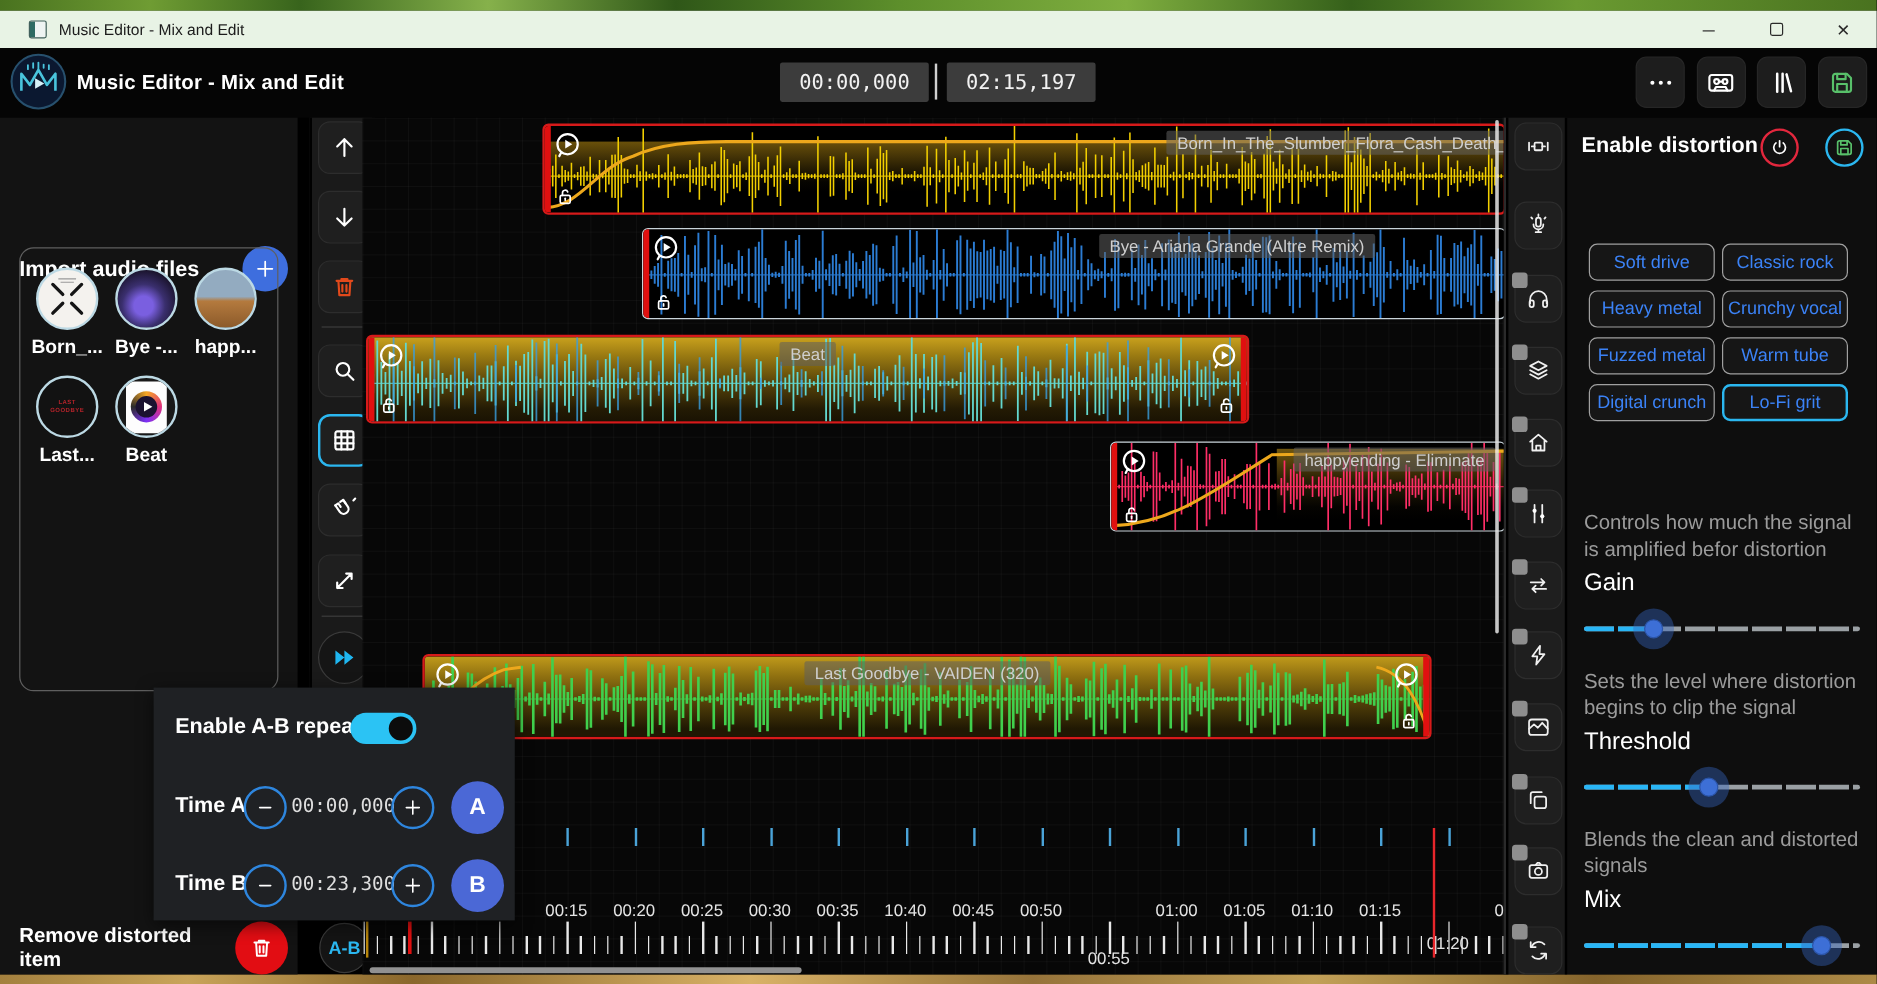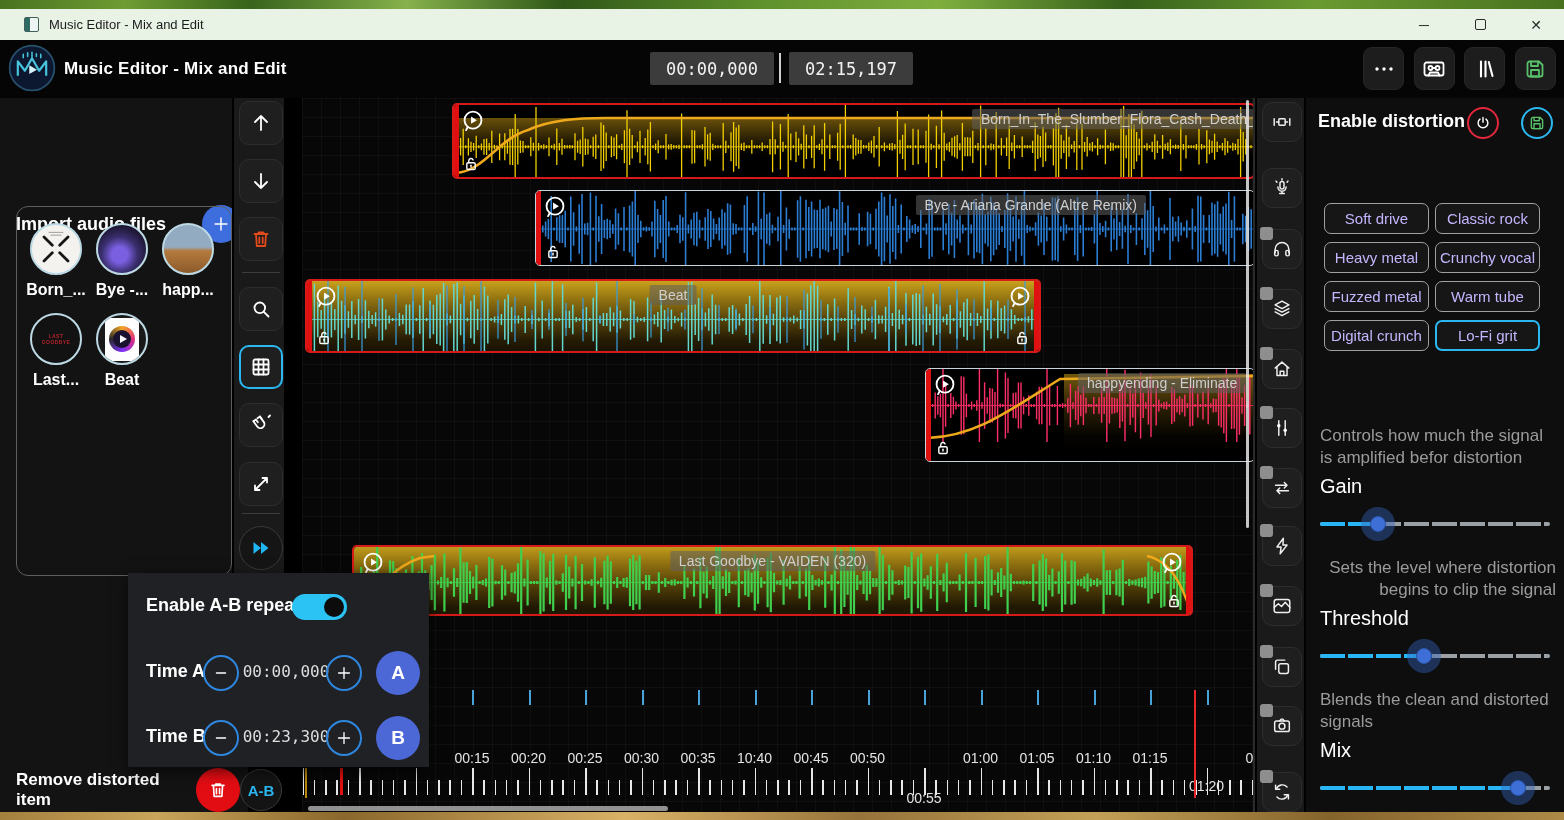--- a/index.html
+++ b/index.html
@@ -47,21 +47,21 @@
   .art-happ{background:linear-gradient(180deg,#93abc0 0 46%,#b47a3e 54%,#8c5a2a)}
   .art-last{background:#121212;color:#b3232a;font-size:5px;font-weight:bold;letter-spacing:.4px;text-align:center}
   .art-beat{background:#191919}
   .beat-doc{width:34px;height:43px;background:#fdfdfd;border-radius:3px;position:relative;display:flex;align-items:center;justify-content:center}
   .beat-ring{width:26px;height:26px;border-radius:50%;background:conic-gradient(#f5a623,#e0317e,#7b2ff7,#2b2b2b,#f5a623);
     display:flex;align-items:center;justify-content:center}
   .beat-core{width:18px;height:18px;border-radius:50%;background:#1b1230;display:flex;align-items:center;justify-content:center}
   .beat-core:after{content:"";display:block;margin-left:2px;border-left:7px solid #fff;border-top:4.5px solid transparent;border-bottom:4.5px solid transparent}
   
   .rail{background:#1a1a1a;border-left:2px solid #000;border-right:2px solid #000}
-  .rail-left{left:232px;top:98px;width:54px;height:556px}
+  .rail-left{left:258px;top:98px;width:54px;height:556px}
   .rail-right{left:1255px;top:98px;width:51px;height:714px}
   .rail-btn{position:absolute;background:#1f1f1f;border:1px solid #2d2d2d;border-radius:10px;
     display:flex;align-items:center;justify-content:center;cursor:pointer}
   .rail-btn.active{border:2px solid #2bb7f0}
   .rail-btn.round{border-radius:50%;border:1.5px solid #3a3a3a;background:#151515}
   .rail-div{position:absolute;height:1px;background:#3c3c3c}
   .badge{position:absolute;left:-3px;top:-3px;width:13px;height:13px;background:#8e8e8e;border-radius:3px}
   .ab-circle{position:absolute;left:6px;top:671px;width:42px;height:42px;border-radius:50%;
     border:1.5px solid #3a3a3a;background:#141414;color:#2bb7f0;font-weight:bold;font-size:15px;
     display:flex;align-items:center;justify-content:center;cursor:pointer}
@@ -107,21 +107,21 @@
   .marker{position:absolute;left:248px;top:0;width:44px;height:44px;border-radius:50%;background:#4b68d6;
     color:#fff;font-weight:bold;font-size:19px;display:flex;align-items:center;justify-content:center;cursor:pointer}
   
   .panel-right{left:1306px;top:98px;width:258px;height:714px;background:#0e0e0e}
   .fx-title{position:absolute;left:12px;top:13px;font-size:18px;font-weight:bold}
   .ring-btn{position:absolute;width:32px;height:32px;border-radius:50%;background:#111;
     display:flex;align-items:center;justify-content:center;cursor:pointer}
   .ring-btn.red{border:2.5px solid #e3273d;left:161px;top:9px}
   .ring-btn.cyan{border:2.5px solid #2bb7f0;left:215px;top:9px}
   .preset{position:absolute;width:105px;height:31px;background:#161616;border:1.5px solid #a0a0a0;border-radius:7px;
-    color:#c4b5fd;font-size:15px;font-family:"Liberation Sans",sans-serif;cursor:pointer}
+    color:#3b82f6;font-size:15px;font-family:"Liberation Sans",sans-serif;cursor:pointer}
   .preset.active{border:2px solid #2bb7f0}
   .fx-desc{position:absolute;left:14px;width:236px;font-size:17px;line-height:1.32;color:#9b9b9b}
   .fx-label{position:absolute;left:14px;font-size:20px;color:#fff}
   .slider{position:absolute;left:14px;width:230px;height:30px;cursor:pointer}
   .slider .track{position:absolute;left:0;right:0;top:13px;height:4px;border-radius:2px;
     background:repeating-linear-gradient(90deg,#9aa0a4 0 25px,#0e0e0e 25px 28px)}
   .slider .fill{position:absolute;left:0;top:13px;height:4px;border-radius:2px;
     background:repeating-linear-gradient(90deg,#29b6f6 0 25px,#0e0e0e 25px 28px)}
   .slider .halo{position:absolute;top:-2px;width:34px;height:34px;border-radius:50%;background:rgba(52,100,190,.42);transform:translateX(-50%)}
   .slider .knob{position:absolute;top:7px;width:16px;height:16px;border-radius:50%;background:#3d6fd6;border:1.5px solid #2c55a8;transform:translateX(-50%)}
@@ -379,21 +379,21 @@
           </svg>
         </span>
         <span class="clip-ico" style="right: 7px; bottom: 3px;">
           <svg width="20" height="20" viewBox="0 0 24 24" fill="none" stroke="#fff" stroke-width="1.7" stroke-linecap="round" stroke-linejoin="round">
             <rect x="7" y="10.5" width="10" height="8" rx="1.5"></rect>
             <path d="M9.3 10.5V8a2.7 2.7 0 0 1 5.2-.9"></path>
             <path d="M12 13.5v2"></path>
           </svg>
         </span>
       </div>
-      <div class="clip b-light" style="left: 623px; top: 270px; width: 330px; height: 94px;">
+      <div class="clip b-light" style="left: 623px; top: 270px; width: 330px; height: 75px;">
         <div class="amber-right"></div>
         <svg width="330" height="73" style="position:absolute;left:0;top:0">
           <line x1="2" y1="36.5" x2="328" y2="36.5" stroke="#ff2e67" stroke-width="1" opacity=".8"></line>
           <path d="M4.0 15.3V57.7M6.6 35.0V38.0M9.2 23.6V49.4M11.8 27.3V45.7M14.4 24.7V48.3M17.0 -4.1V77.1M19.6 15.3V57.7M22.2 35.0V38.0M24.8 24.1V48.9M27.4 27.7V45.3M30.0 32.6V40.4M32.6 35.0V38.0M35.2 7.3V65.7M37.8 7.7V65.3M40.4 24.8V48.2M43.0 35.0V38.0M45.6 32.6V40.4M48.2 35.0V38.0M50.8 31.2V41.8M53.4 -0.5V73.5M56.0 33.3V39.7M58.6 13.3V59.7M61.2 28.3V44.7M63.8 19.1V53.9M66.4 19.6V53.4M69.0 22.9V50.1M71.6 -2.8V75.8M74.2 34.6V38.4M76.8 35.0V38.0M79.4 3.4V69.6M82.0 9.1V63.9M84.6 34.9V38.1M87.2 24.0V49.0M89.8 23.6V49.4M92.4 13.5V59.5M95.0 13.5V59.5M97.6 27.8V45.2M100.2 35.0V38.0M102.8 26.2V46.8M105.4 35.0V38.0M108.0 35.0V38.0M110.6 22.7V50.3M113.2 17.7V55.3M115.8 17.8V55.2M118.4 35.0V38.0M121.0 -0.8V73.8M123.6 16.5V56.5M126.2 35.0V38.0M128.8 35.0V38.0M131.4 17.0V56.0M134.0 35.0V38.0M136.6 34.1V38.9M139.2 35.0V38.0M141.8 29.3V43.7M144.4 14.7V58.3M147.0 33.3V39.7M149.6 21.9V51.1M152.2 17.2V55.8M154.8 25.8V47.2M157.4 16.9V56.1M160.0 28.8V44.2M162.6 35.0V38.0M165.2 35.0V38.0M167.8 27.9V45.1M170.4 35.0V38.0M173.0 28.2V44.8M175.6 19.3V53.7M178.2 28.1V44.9M180.8 -0.5V73.5M183.4 18.4V54.6M186.0 28.3V44.7M188.6 28.7V44.3M191.2 29.4V43.6M193.8 14.1V58.9M196.4 20.5V52.5M199.0 0.8V72.2M201.6 35.0V38.0M204.2 16.9V56.1M206.8 24.4V48.6M209.4 9.7V63.3M212.0 35.0V38.0M214.6 3.5V69.5M217.2 23.9V49.1M219.8 33.3V39.7M222.4 17.4V55.6M225.0 4.9V68.1M227.6 35.0V38.0M230.2 16.5V56.5M232.8 30.6V42.4M235.4 34.6V38.4M238.0 33.0V40.0M240.6 32.5V40.5M243.2 35.0V38.0M245.8 18.1V54.9M248.4 20.2V52.8M251.0 29.5V43.5M253.6 27.3V45.7M256.2 29.7V43.3M258.8 25.6V47.4M261.4 33.9V39.1M264.0 15.6V57.4M266.6 16.3V56.7M269.2 35.0V38.0M271.8 24.6V48.4M274.4 34.9V38.1M277.0 22.4V50.6M279.6 35.0V38.0M282.2 17.7V55.3M284.8 34.2V38.8M287.4 29.4V43.6M290.0 30.0V43.0M292.6 16.3V56.7M295.2 14.6V58.4M297.8 8.7V64.3M300.4 -0.5V73.5M303.0 35.0V38.0M305.6 12.9V60.1M308.2 13.3V59.7M310.8 -3.7V76.7M313.4 7.3V65.7M316.0 28.2V44.8M318.6 16.0V57.0M321.2 34.0V39.0M323.8 7.4V65.6" stroke="#ff2e67" stroke-width="1.4"></path>
           <path d="M2 69 C50 67 82 42.339999999999996 134 10 L330 7" stroke="#eda81c" stroke-width="2.6" fill="none"></path>
         </svg>
         <div class="strip" style="left:0"></div>
         <div class="clip-label" style="left: 152px;">happyending - Eliminate</div>
         <span class="clip-ico" style="left: 6px; top: 3px;">
           <svg width="26" height="26" viewBox="0 0 24 24" fill="none" stroke="#fff" stroke-width="1.7" stroke-linecap="round" stroke-linejoin="round">
@@ -674,21 +674,21 @@
       </div>
     <div id="slider-stack">
         <div class="fx-desc" style="top: 327px;">Controls how much the signal is amplified befor distortion</div>
         <div class="fx-label" style="top: 377px;">Gain</div>
         <div class="slider" style="top: 411px;">
           <div class="track"></div>
     <div class="fill" style="width:57.5px"></div>
     <div class="halo" style="left:57.5px"></div>
     <div class="knob" style="left:57.5px"></div>
         </div>
-        <div class="fx-desc" style="top: 459px; text-align: right;">Sets the level where distortion begins to clip the signal</div>
+        <div class="fx-desc" style="top: 459px;">Sets the level where distortion begins to clip the signal</div>
         <div class="fx-label" style="top: 509px;">Threshold</div>
         <div class="slider" style="top: 543px;">
           <div class="track"></div>
     <div class="fill" style="width:103.5px"></div>
     <div class="halo" style="left:103.5px"></div>
     <div class="knob" style="left:103.5px"></div>
         </div>
         <div class="fx-desc" style="top: 591px;">Blends the clean and distorted signals</div>
         <div class="fx-label" style="top: 641px;">Mix</div>
         <div class="slider" style="top: 675px;">

